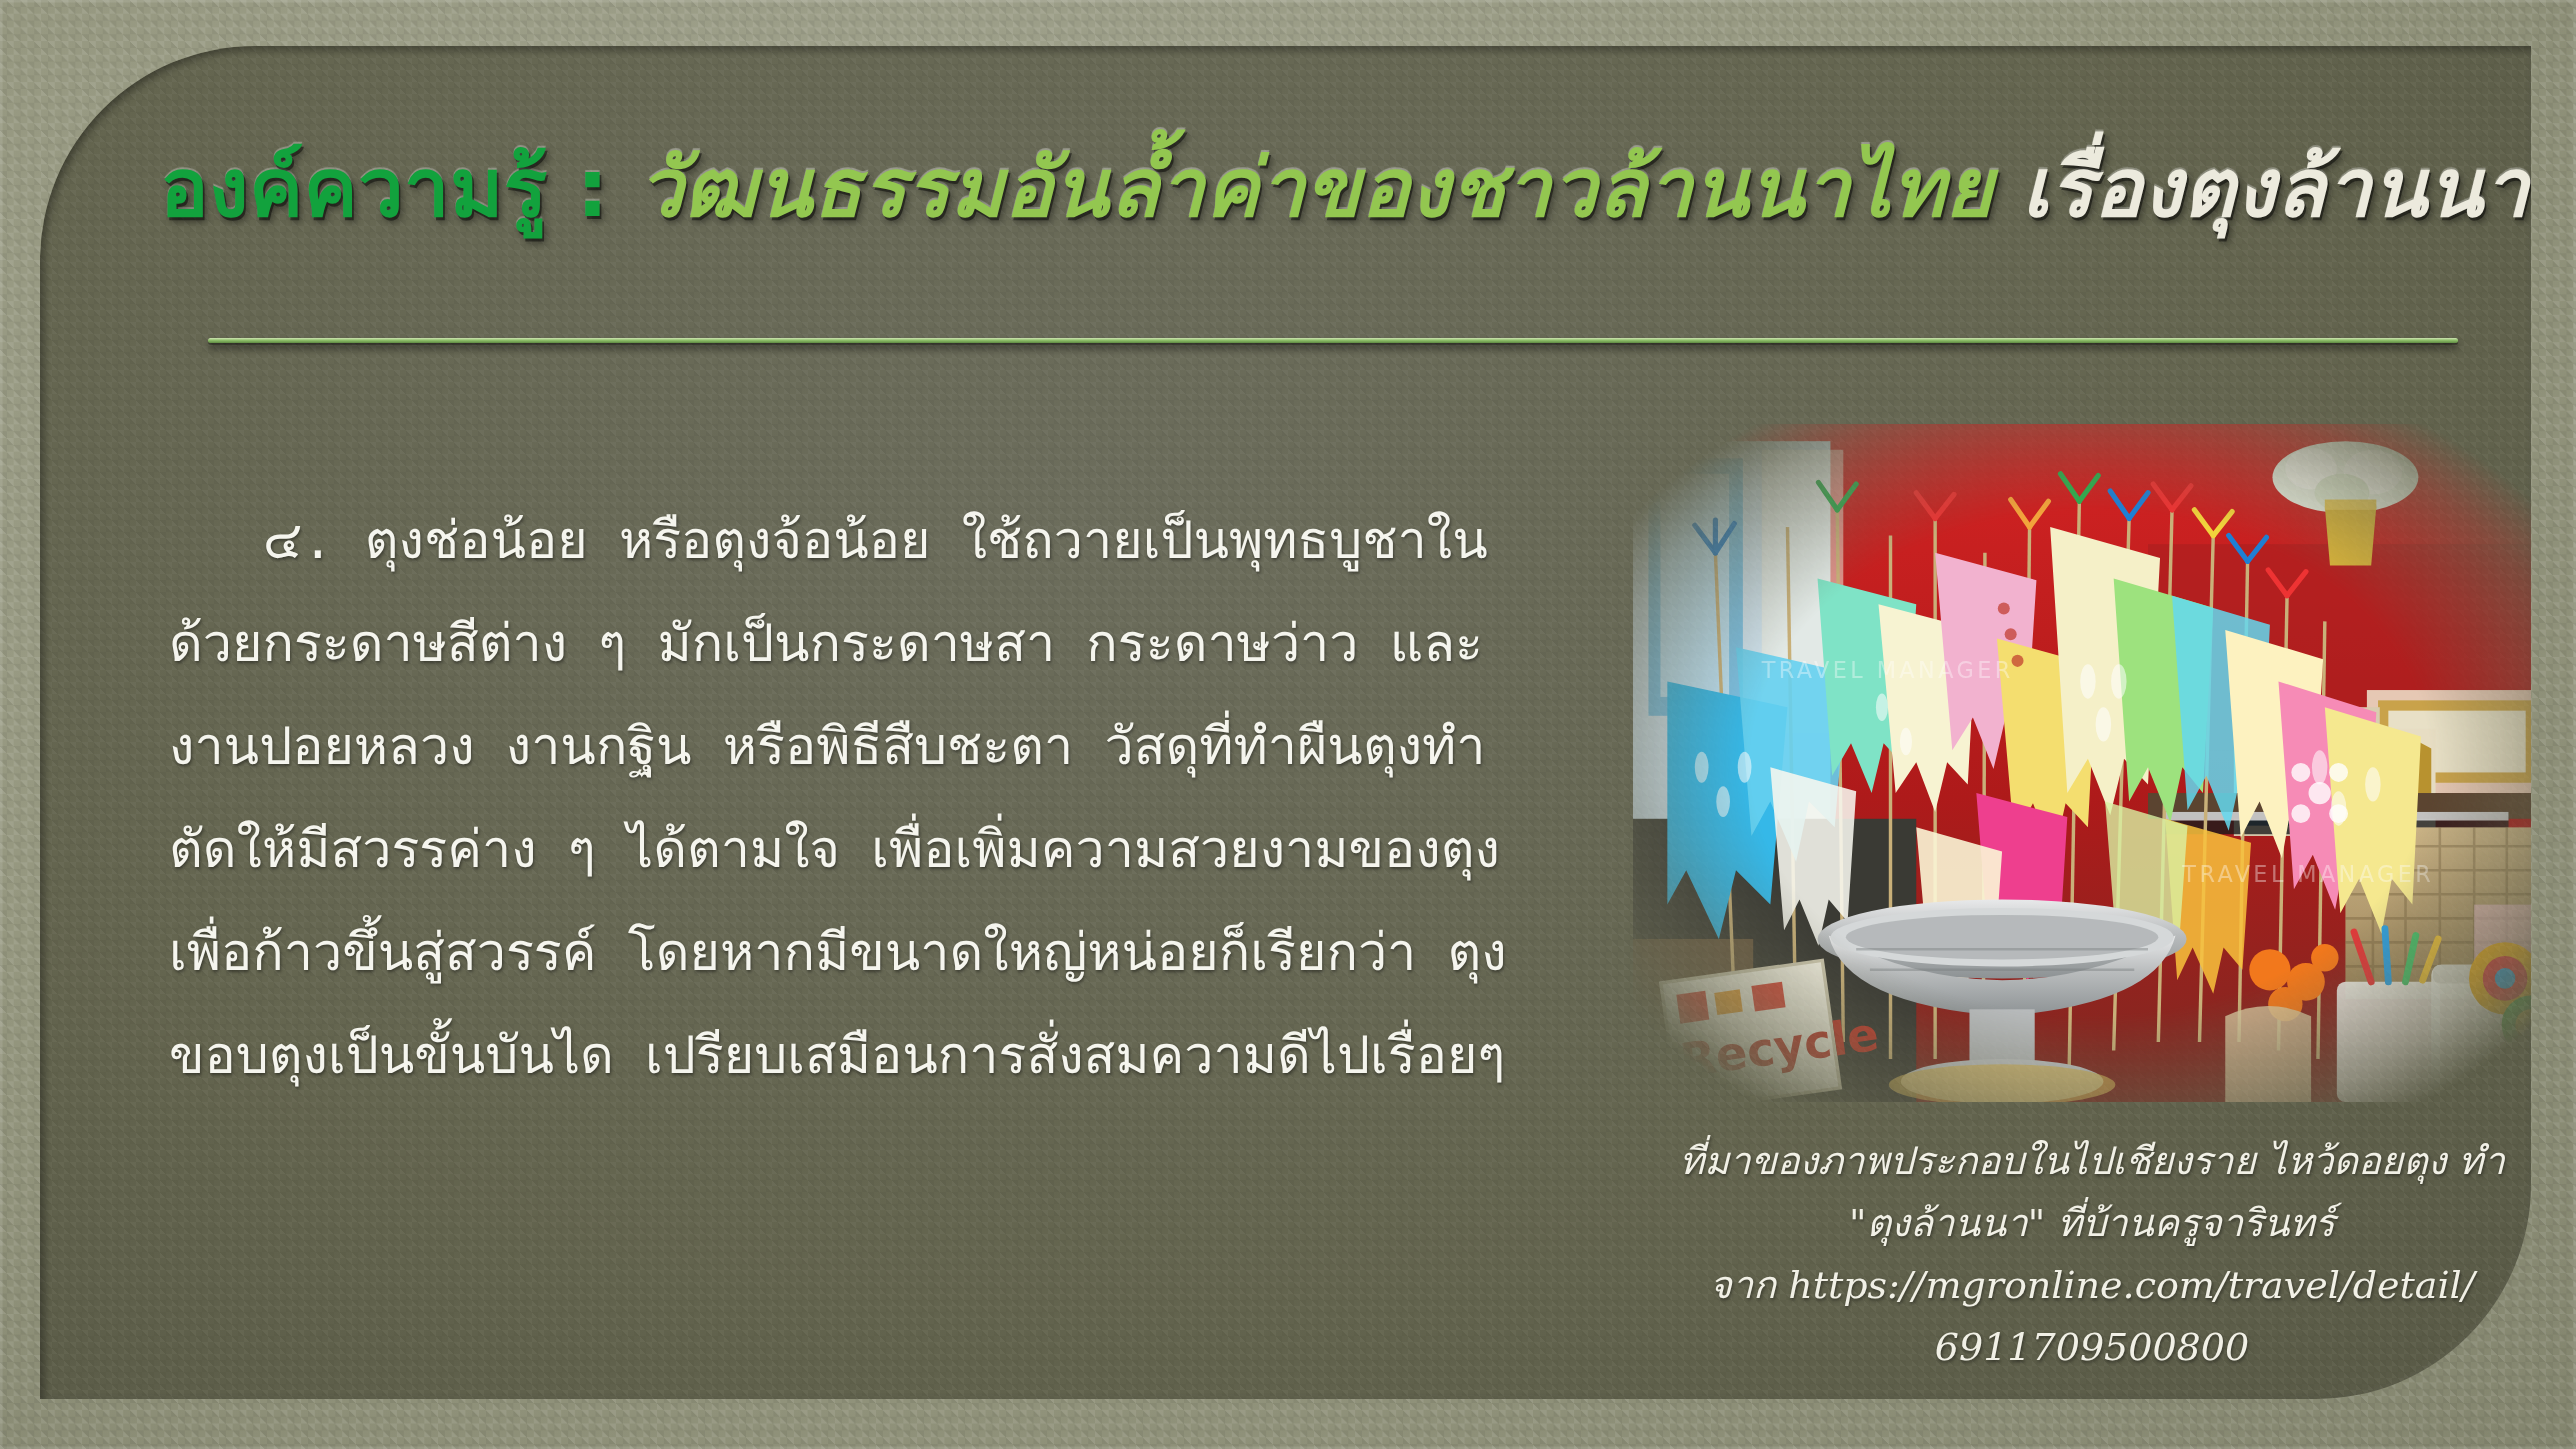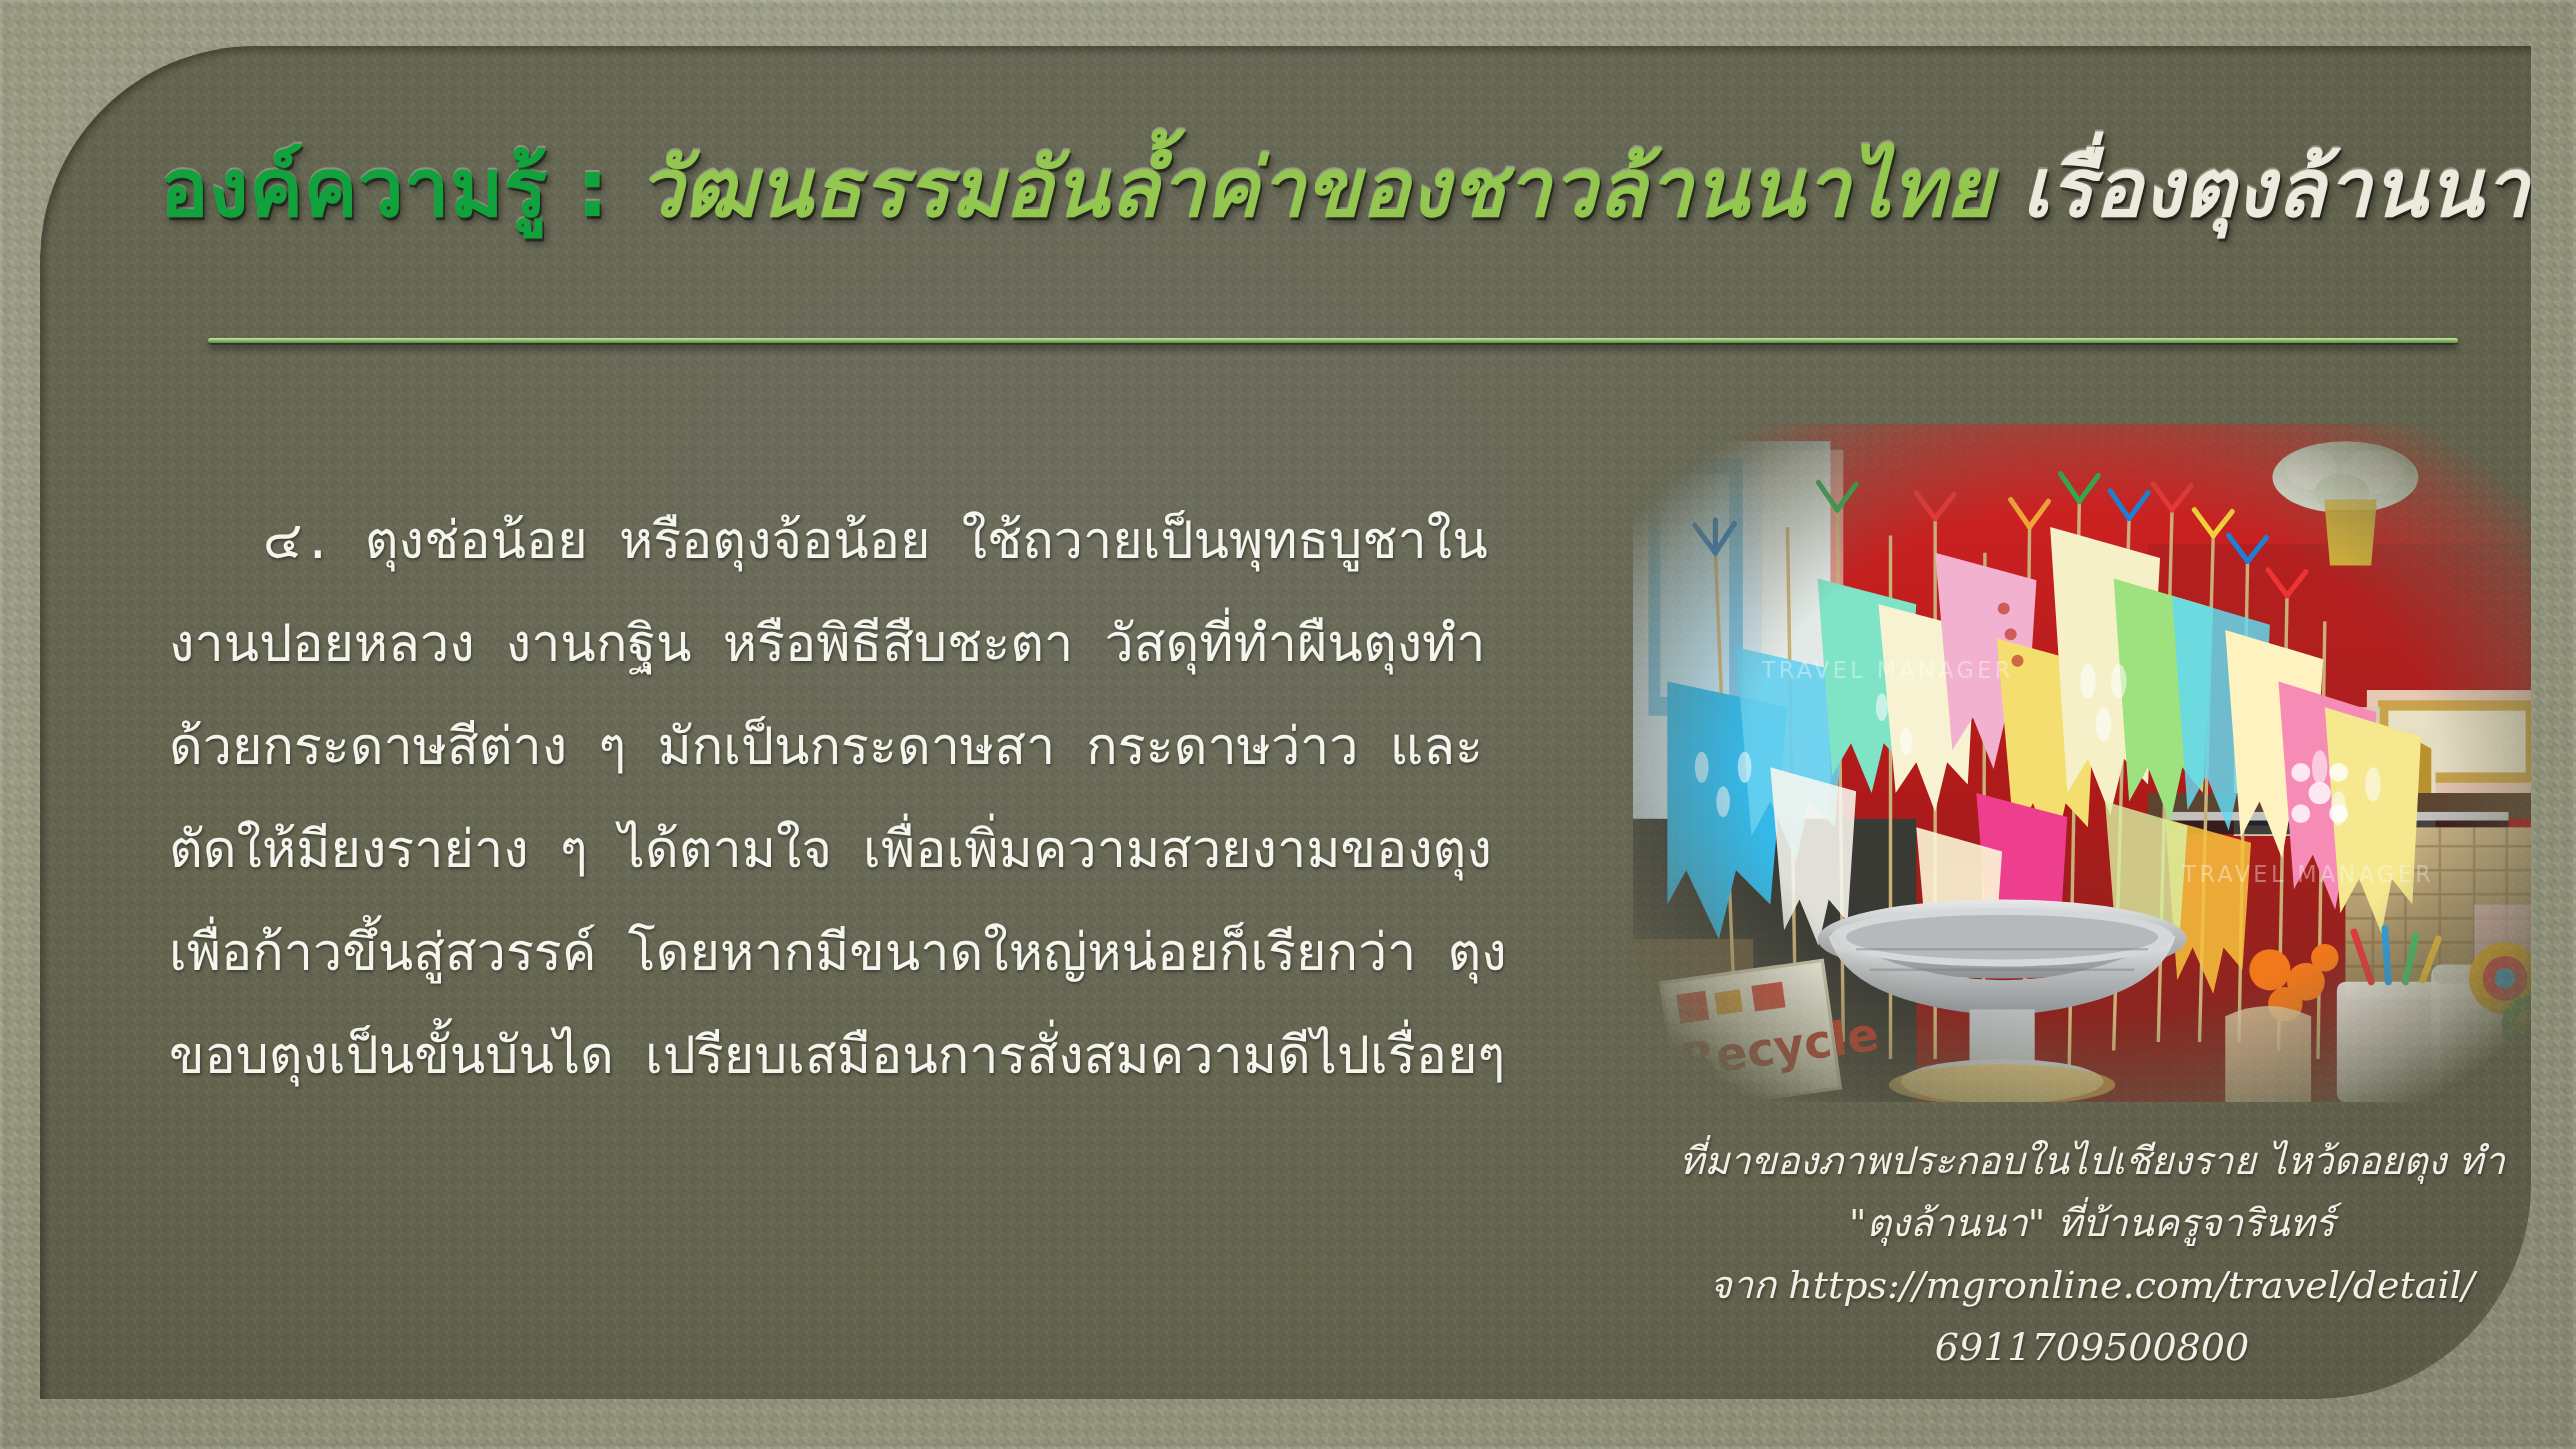--- a/index.html
+++ b/index.html
@@ -183,23 +183,23 @@
   <div id="panel">
 
     <div id="title-block">
       <h1 id="title-line"><span class="t-a">องค์ความรู้ : </span><span class="t-b">วัฒนธรรมอันล้ำค่าของชาวล้านนาไทย </span><span class="t-c">เรื่องตุงล้านนา</span></h1>
     </div>
 
     <div id="title-rule"></div>
 
     <div id="body-text">
       <p class="indent">๔. ตุงช่อน้อย  หรือตุงจ้อน้อย  ใช้ถวายเป็นพุทธบูชาใน</p>
+      <p>ด้วยกระดาษสีต่าง ๆ  มักเป็นกระดาษสา  กระดาษว่าว  และ</p>
       <p>งานปอยหลวง  งานกฐิน  หรือพิธีสืบชะตา  วัสดุที่ทำผืนตุงทำ</p>
-      <p>ด้วยกระดาษสีต่าง ๆ  มักเป็นกระดาษสา  กระดาษว่าว  และ</p>
-      <p>ตัดให้มียงราย่าง ๆ  ได้ตามใจ  เพื่อเพิ่มความสวยงามของตุง</p>
+      <p>ตัดให้มีสวรรค่าง ๆ  ได้ตามใจ  เพื่อเพิ่มความสวยงามของตุง</p>
       <p>เพื่อก้าวขึ้นสู่สวรรค์  โดยหากมีขนาดใหญ่หน่อยก็เรียกว่า  ตุง</p>
       <p>ขอบตุงเป็นขั้นบันได  เปรียบเสมือนการสั่งสมความดีไปเรื่อยๆ</p>
     </div>
 
     <div id="photo-wrap">
       <div id="photo">
         <svg viewBox="0 0 1066 790" preserveAspectRatio="none">
           <defs>
             <linearGradient id="curtain" x1="0" y1="0" x2="0" y2="1">
               <stop offset="0" stop-color="#d42323"></stop>

